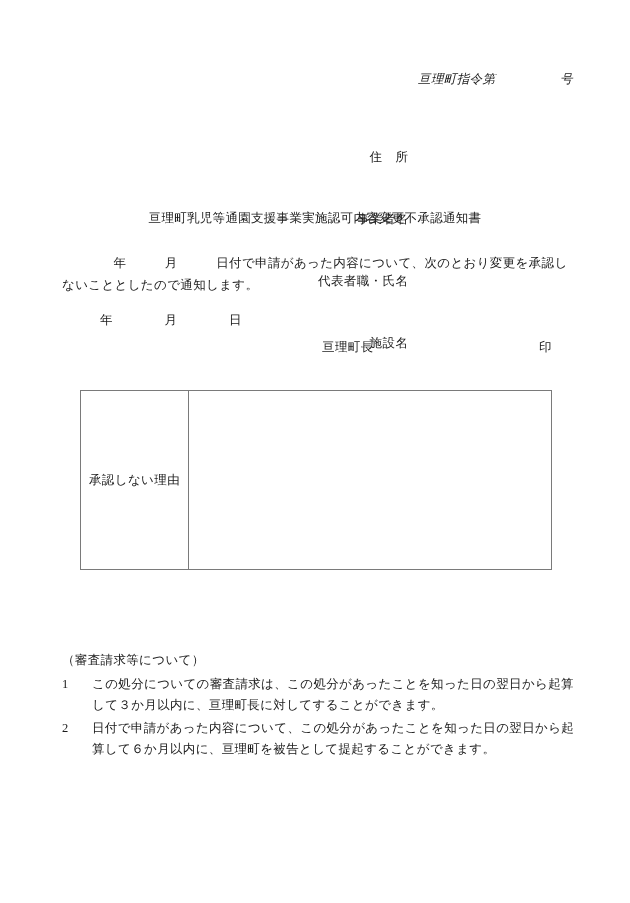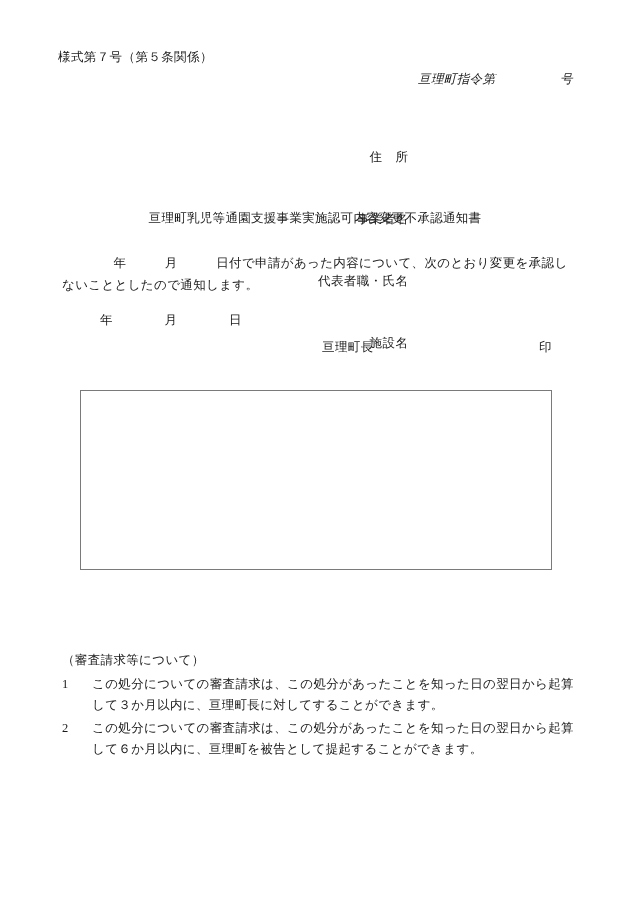--- a/index.html
+++ b/index.html
@@ -153,21 +153,20 @@
     flex: 1;
     white-space: pre-wrap;
     word-break: break-all;
   }
 </style>
 </head>
 <body>
 
 <div class="page">
 
-  <div class="t form-no">様式第７号（第５条関係）</div>
 
   <div class="t order-no">亘理町指令第　　　　　号</div>
 
   <div class="t addressee">
     <span class="line">住　所</span>
     <span class="line">事業者名</span>
     <span class="line">代表者職・氏名</span>
     <span class="line">施設名</span>
   </div>
 
@@ -176,30 +175,31 @@
   <div class="t body-para">　　　　年　　　月　　　日付で申請があった内容について、次のとおり変更を承認しないこととしたので通知します。</div>
 
   <div class="t date-line">年　　　　月　　　　日</div>
 
   <div class="sig-row">
     <span>亘理町長</span>
     <span>印</span>
   </div>
 
   <div class="reason-table">
+    <div class="label-cell">承認しない理由</div>
     <div class="value-cell"></div>
   </div>
 
   <div class="notes">
     <span class="notes-heading">（審査請求等について）</span>
 
     <div class="note-item">
       <span class="note-num">1</span>
       <span class="note-text">この処分についての審査請求は、この処分があったことを知った日の翌日から起算して３か月以内に、亘理町長に対してすることができます。</span>
     </div>
 
     <div class="note-item">
       <span class="note-num">2</span>
-      <span class="note-text">この処分についての審査請求は、この処分があったことを知った日の翌日から起算して６か月以内に、亘理町を被告として提起することができます。</span>
+      <span class="note-text">日付で申請があった内容について、この処分があったことを知った日の翌日から起算して６か月以内に、亘理町を被告として提起することができます。</span>
     </div>
   </div>
 
 </div>
 
 </body></html>

